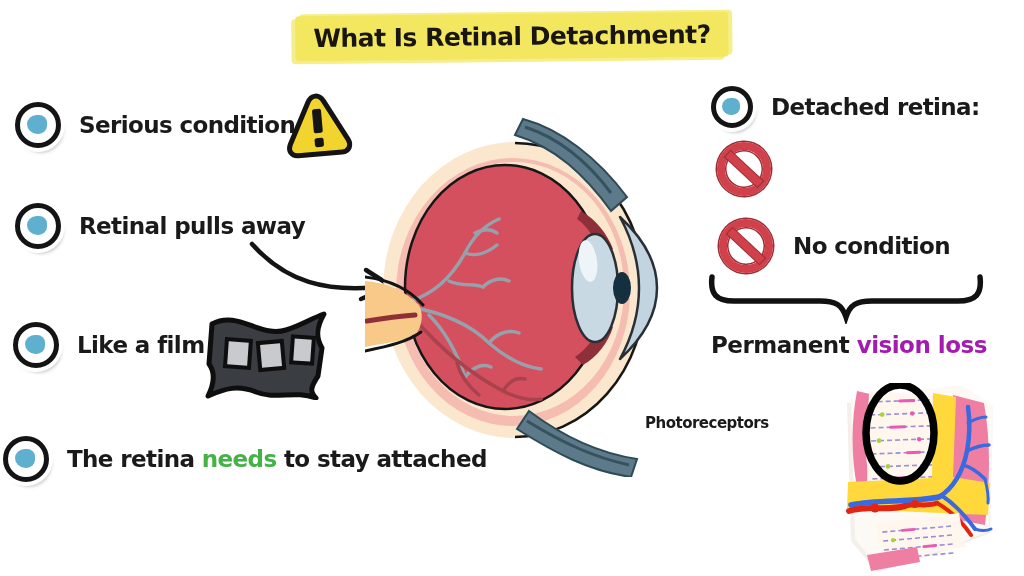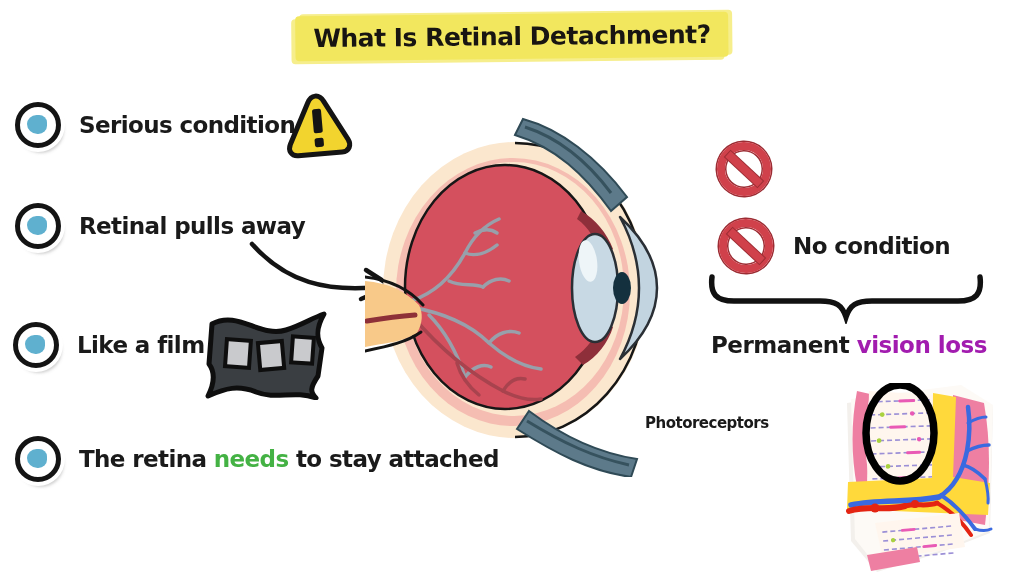--- a/index.html
+++ b/index.html
@@ -111,21 +111,21 @@
   </div>
 
   <svg class="abs" style="left:198px; top:306px;" width="132" height="94" viewBox="0 0 132 94">
     <path d="M14 18 C40 4 62 32 88 24 C104 19 114 12 126 8 C118 22 118 32 124 42 L120 70 C112 82 112 86 118 92
              C96 84 78 94 58 86 C40 79 28 82 10 90 C17 76 17 66 11 58 Z" fill="#3a3e42" stroke="#0e0e0e" stroke-width="5" stroke-linejoin="round"></path>
     <rect x="28" y="34" width="24" height="27" fill="#c9cacd" stroke="#0e0e0e" stroke-width="4" transform="rotate(4 40 47)"></rect>
     <rect x="61" y="36" width="24" height="27" fill="#c9cacd" stroke="#0e0e0e" stroke-width="4" transform="rotate(-5 73 49)"></rect>
     <rect x="94" y="31" width="21" height="26" fill="#c9cacd" stroke="#0e0e0e" stroke-width="4" transform="rotate(4 104 44)"></rect>
   </svg>
 
-  <div class="row gap18" style="left:15px; top:436px;align-items:center;">
+  <div class="row gap18" style="left:3px; top:436px;align-items:center;">
     <span class="eye-icon big">
         <span class="iris"></span>
       </span>
     <span class="label"><span>The retina </span><span class="green-word">needs</span><span> to stay attached</span></span>
   </div>
 
   <svg class="abs" style="left:365px; top:105px;" width="330" height="372" viewBox="0 0 330 372">
 
     <ellipse cx="150" cy="185" rx="132" ry="148" fill="#fbe7ce"></ellipse>
     <ellipse cx="148" cy="187" rx="117" ry="134" fill="#f5bdb2"></ellipse>
@@ -173,20 +173,26 @@
     </g>
 
     <ellipse cx="230" cy="183" rx="23" ry="54" fill="#c8d9e4" stroke="#2a2f35" stroke-width="2.5"></ellipse>
     <ellipse cx="223" cy="156" rx="9" ry="21" fill="#eef5f8" transform="rotate(-8 223 156)"></ellipse>
 
     <ellipse cx="257" cy="183" rx="9" ry="16" fill="#14303e"></ellipse>
 
     <path d="M255 112 C280 135 292 160 292 183 C292 206 280 231 255 254 C268 230 274 207 274 183 C274 159 268 136 255 112 Z" fill="#c2d4e0" stroke="#2a2f35" stroke-width="2.5" stroke-linejoin="round"></path>
   </svg>
 
+  <div class="row gap18" style="left:711px; top:86px;">
+    <span class="eye-icon small">
+        <span class="iris"></span>
+      </span>
+    <span class="label">Detached retina:</span>
+  </div>
 
   <div class="row gap20" style="left:717px; top:142px;">
     <span class="no-symbol">
         <span class="slash"></span>
       </span>
   </div>
 
   <div class="row gap20" style="left:719px; top:219px;">
     <span class="no-symbol">
         <span class="slash"></span>

